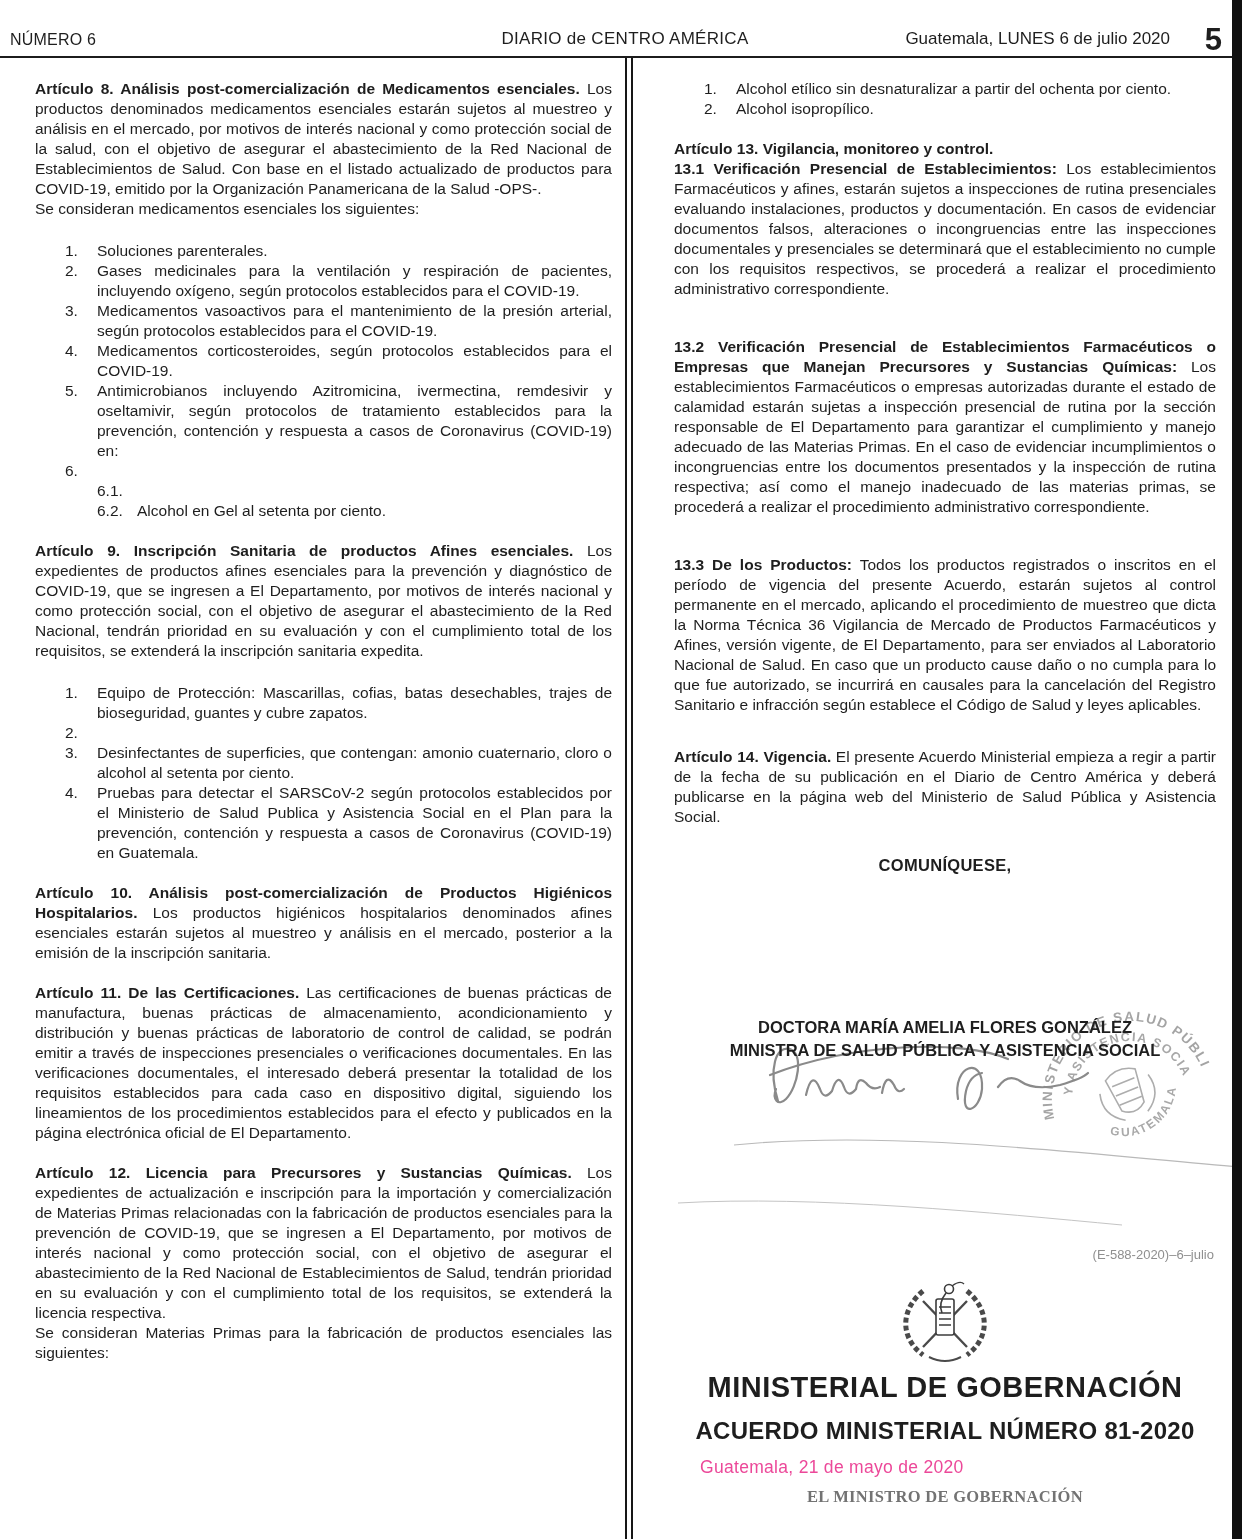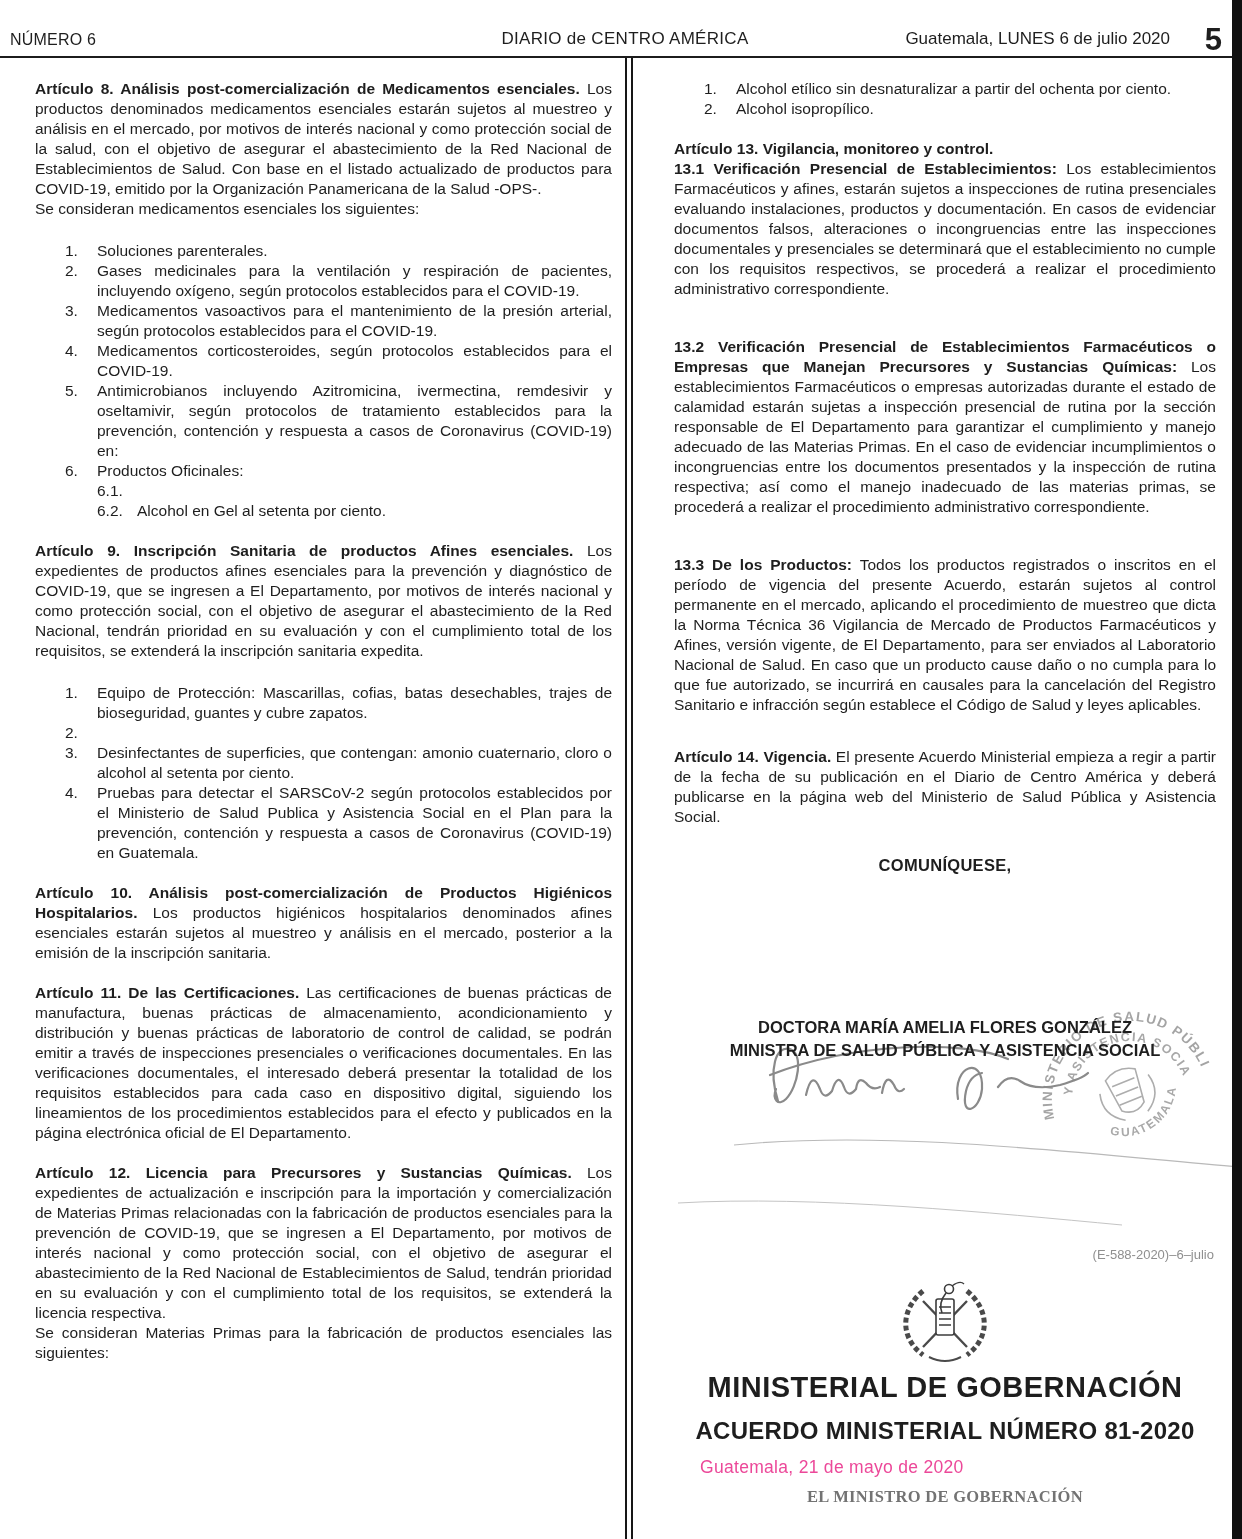--- a/index.html
+++ b/index.html
@@ -96,21 +96,20 @@
         <div class="li">
             <span class="num">4.</span>
             <span class="txt">Medicamentos corticosteroides, según protocolos establecidos para el COVID-19.</span>
           </div>
         <div class="li">
             <span class="num">5.</span>
             <span class="txt">Antimicrobianos incluyendo Azitromicina, ivermectina, remdesivir y oseltamivir, según protocolos de tratamiento establecidos para la prevención, contención y respuesta a casos de Coronavirus (COVID-19) en:</span>
           </div>
         <div class="li">
             <span class="num">6.</span>
-            <span class="txt">Productos Oficinales:</span>
           </div>
         <div class="li sub">
             <span class="num">6.1.</span>
           </div>
         <div class="li sub">
             <span class="num">6.2.</span>
             <span class="txt">Alcohol en Gel al setenta por ciento.</span>
           </div>
       </div>
 

